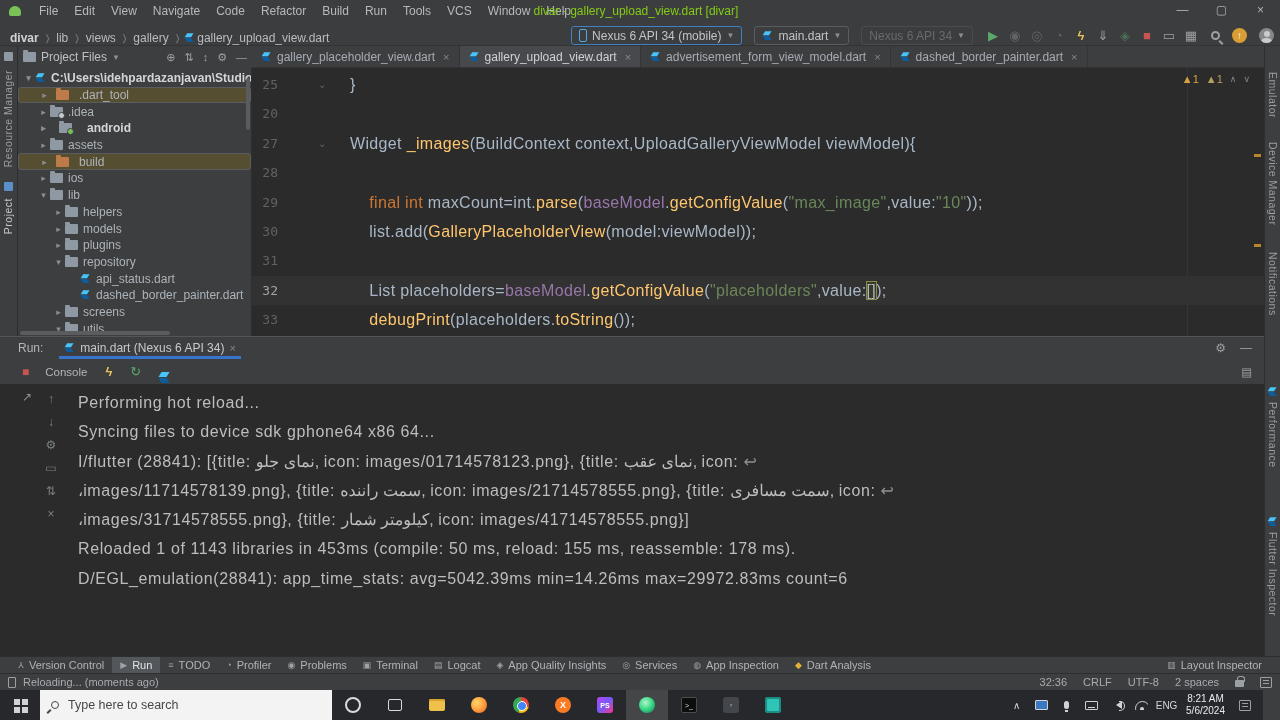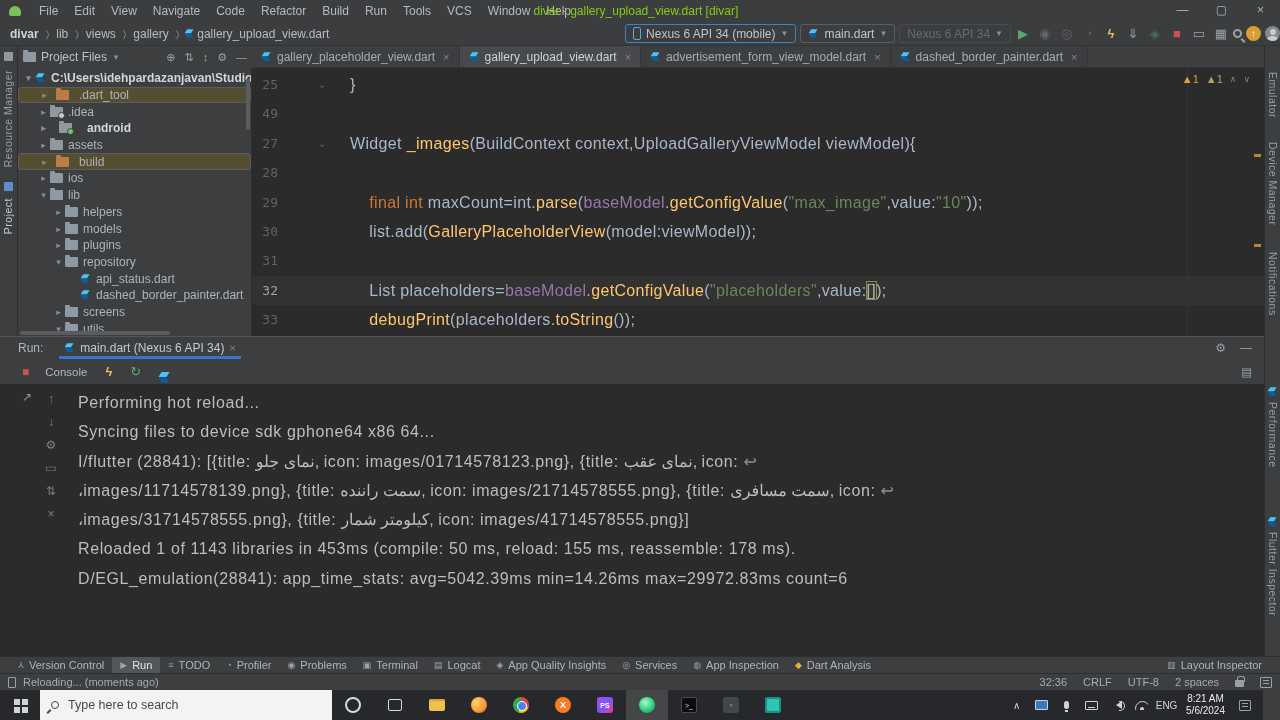--- a/index.html
+++ b/index.html
@@ -6,25 +6,25 @@
 html,body{background:#1b1c1d}
 #root{position:relative;width:1280px;height:720px;overflow:hidden;background:#3c3e40;color:#bbb;cursor:default}
 
 .titlebar{position:absolute;left:0;top:0;width:1280px;height:22px;background:#3b3d3e;display:flex;align-items:center;font-size:12px;color:#b6babd}
 .droid{width:12px;height:10px;margin:0 10px 0 9px;background:#78c257;border-radius:6px 6px 2px 2px;flex:none}
 .menu-item{padding:0 8px;height:100%;line-height:22px}
 .win-title{position:absolute;left:50%;top:0;transform:translateX(-52%);line-height:22px;color:#84cc16;font-size:12px;white-space:nowrap}
 .win-controls{margin-left:auto;display:flex;height:100%}
 .win-btn{width:39px;text-align:center;line-height:21px;color:#aeb2b5;font-size:12px}
 
-.navbar{position:absolute;left:0;top:22px;width:1280px;height:24px;background:#3b3d3e;border-bottom:1px solid #313334;display:flex;align-items:center;font-size:12px;padding-left:8px}
+.navbar{position:absolute;left:0;top:22px;width:1280px;height:24px;background:#3b3d3e;border-bottom:1px solid #313334;display:flex;align-items:flex-end;font-size:12px;padding-left:8px}
 .crumb{color:#b9bdc0;padding:0 2px;white-space:nowrap}
 .crumb.root{font-weight:bold;color:#cfd3d6}
 .crumb-sep{color:#6e7376;margin:0 3px;font-size:9px}
-.nav-right{margin-left:auto;display:flex;align-items:center;gap:4px;}
+.nav-right{margin-left:auto;display:flex;align-items:center;gap:12px;padding-right:6px}
 .sel{display:flex;align-items:center;gap:5px;height:19px;padding:0 7px;border:1px solid #5a5d5f;border-radius:3px;color:#c2c5c8;white-space:nowrap}
 .sel.focus{border-color:#3e82c4}
 .sel.disabled{color:#686b6e;border-color:#494c4e}
 .dd{font-size:8px;color:#8c9093}
 .ic-phone{width:8px;height:13px;border:1.5px solid #57a8e2;border-radius:2px;flex:none}
 .navico{font-size:13px;line-height:14px;width:16px;text-align:center;flex:none}
 .green{color:#59a869}.red{color:#c75450}.yellow{color:#ecc25f;font-weight:bold}.dimmed{color:#616467}.grayico{color:#9da1a4}.dimgreen{color:#4f6f57}
 .ic-search{width:9px;height:9px;border:2px solid #9da1a4;border-radius:50%;position:relative;flex:none}
 .ic-search::after{content:"";position:absolute;left:7px;top:7px;width:2px;height:5px;background:#9da1a4;transform:rotate(-45deg)}
 .ic-update{width:15px;height:15px;border-radius:50%;background:#d99e34;color:#fff;font-size:10px;line-height:15px;text-align:center;flex:none}
@@ -369,21 +369,21 @@
         </div>
       </div>
     <div class="vsb"></div>
     <div class="hsb"></div>
   </div>
 
   <div class="editor">
     <div class="marginline"></div>
     <div class="elines">
         <div class="eline"><span class="lnum">25</span><span class="fold">⌄</span><span class="codetxt"><span class="t">}</span></span></div>
-        <div class="eline"><span class="lnum">49</span><span class="codetxt"></span></div>
+        <div class="eline"><span class="lnum">20</span><span class="codetxt"></span></div>
         <div class="eline"><span class="lnum">27</span><span class="fold">⌄</span><span class="codetxt"><span class="t">Widget </span><span class="fn">_images</span><span class="t">(BuildContext context,UploadGalleryViewModel viewModel){</span></span></div>
         <div class="eline"><span class="lnum">28</span></div>
         <div class="eline"><span class="lnum">29</span><span class="codetxt"><span class="t">    </span><span class="k">final int </span><span class="t">maxCount=int.</span><span class="fni">parse</span><span class="t">(</span><span class="fld">baseModel</span><span class="t">.</span><span class="fn">getConfigValue</span><span class="t">(</span><span class="s">"max_image"</span><span class="t">,value:</span><span class="s">"10"</span><span class="t">));</span></span></div>
         <div class="eline"><span class="lnum">30</span><span class="codetxt"><span class="t">    list.add(</span><span class="fn">GalleryPlaceholderView</span><span class="t">(model:viewModel));</span></span></div>
         <div class="eline"><span class="lnum">31</span><span class="codetxt"></span></div>
         <div class="eline cur"><span class="lnum" style="color: rgb(164, 163, 163);">32</span><span class="codetxt"><span class="t">    List placeholders=</span><span class="fld">baseModel</span><span class="t">.</span><span class="fn">getConfigValue</span><span class="t">(</span><span class="s">"placeholders"</span><span class="t">,value:</span><span class="brk">[]</span><span class="t">);</span></span></div>
         <div class="eline"><span class="lnum">33</span><span class="codetxt"><span class="t">    </span><span class="fn">debugPrint</span><span class="t">(placeholders.</span><span class="fn">toString</span><span class="t">());</span></span></div>
       </div>
     <div class="inspect">
         <span class="warn">▲1</span>

